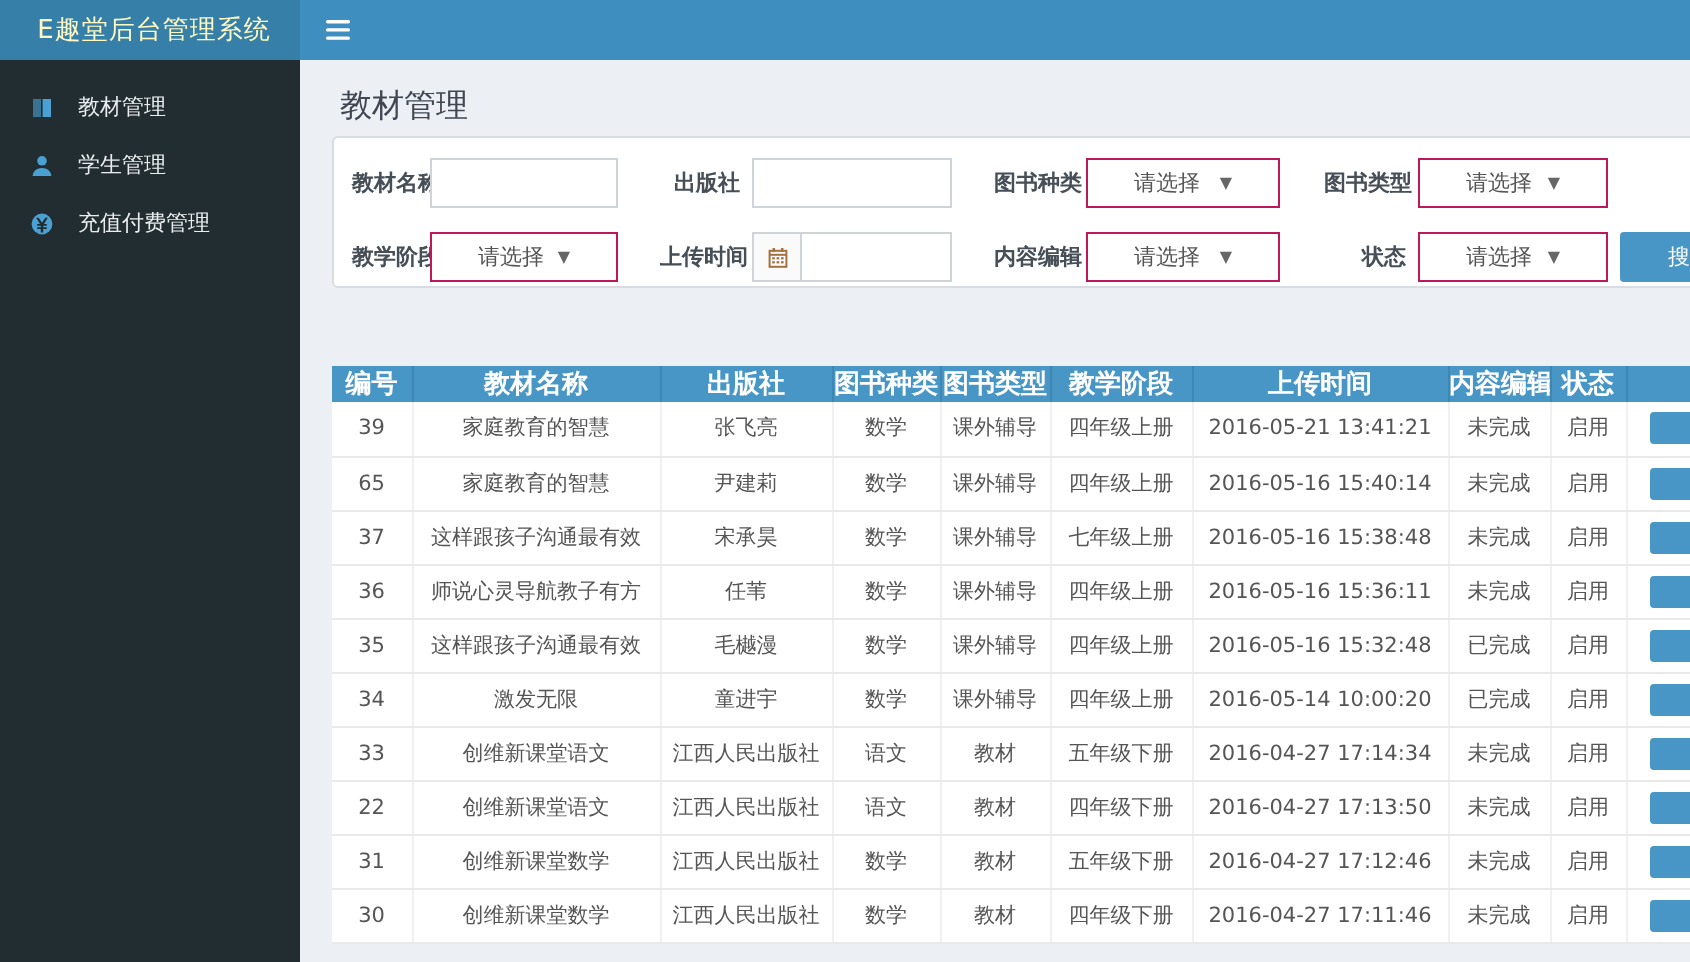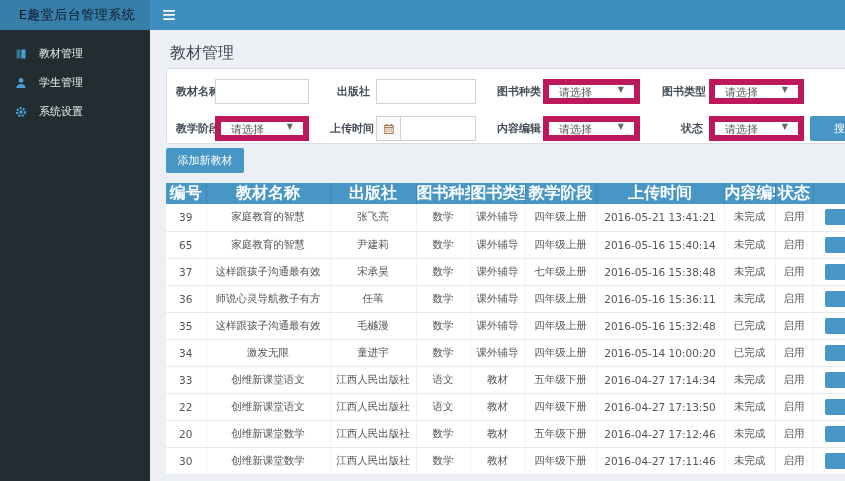--- a/index.html
+++ b/index.html
@@ -1,21 +1,21 @@
 <!DOCTYPE html>
 <html><head>
 <meta charset="utf-8">
 <style>
   * { margin:0; padding:0; box-sizing:border-box; }
   html,body { width:845px; height:481px; overflow:hidden; }
   body { font-family:"DejaVu Sans","Liberation Sans",sans-serif; background:#ecf0f5; position:relative; }
 
   
   .logo { position:absolute; left:0; top:0; width:154px; height:30px; background:#367fa9;
-          color:#0f172a; font-size:13px; display:flex; align-items:center; justify-content:center; letter-spacing:.5px; }
+          color:#fef9c3; font-size:13px; display:flex; align-items:center; justify-content:center; letter-spacing:.5px; }
   .nav  { position:absolute; left:150px; top:0; width:695px; height:30px; background:#3f8ec0; }
   .burger { display:inline-block; margin:10px 0 0 13px; cursor:pointer; line-height:0; }
 
   
   .sidebar { position:absolute; left:0; top:30px; width:150px; height:451px; background:#222d32; padding-top:9px; }
   .side-item { height:29px; display:flex; align-items:center; padding-left:14px; cursor:pointer; }
   .side-item .ico { width:14px; display:flex; justify-content:center; line-height:0; }
   .side-item .lbl { margin-left:11px; color:#e9edef; font-size:11px; }
 
   
@@ -24,34 +24,34 @@
 
   
   .panel { position:absolute; left:16px; top:38px; width:700px; height:76px; background:#fff;
            border:1px solid #d9dde3; border-radius:3px; }
   .frow { position:absolute; left:8px; right:0; height:25px; }
   .frow.r1 { top:10px; } .frow.r2 { top:47px; }
   .fgroup { position:absolute; top:0; height:25px; display:flex; align-items:center; }
   .flabel { font-size:11px; font-weight:bold; color:#464e57; text-align:right; margin-right:6px; white-space:nowrap; }
   .tinput { height:25px; border:1px solid #cfd4db; background:#fff; font-size:11px; color:#555;
             padding:0 5px; outline:none; font-family:inherit; }
-  .selbox { height:25px; border:6px solid #be185d; background:#fff; display:flex; align-items:flex-start;
-            justify-content:space-between; padding:0 10px; font-size:11px; color:#555; cursor:pointer; }
+  .selbox { height:25px; border:1px solid #be185d; background:#fff; display:flex; align-items:center;
+            justify-content:space-between; padding:0 23px; font-size:11px; color:#555; cursor:pointer; }
   .caret { font-size:8px; color:#666; margin-left:4px; }
   .dategroup { display:flex; height:25px; }
   .addon { width:24px; height:25px; border:1px solid #cfd4db; border-right:none; background:#fafafa;
            display:flex; align-items:center; justify-content:center; line-height:0; }
   .btn { background:#4796c5; color:#fff; border:none; border-radius:2px; font-size:11px;
          font-family:inherit; cursor:pointer; }
   .btn-search { position:absolute; left:643px; top:47px; width:70px; height:25px; }
   .btn-add { position:absolute; left:16px; top:118px; width:78px; height:25px; }
 
   
   .tbl { position:absolute; left:16px; top:153px; width:707px; border-collapse:collapse; table-layout:fixed; background:#fff; }
-  .tbl th { background:#4796c5; color:#fff; font-size:16px; font-weight:bold; height:16px;
+  .tbl th { background:#4796c5; color:#fff; font-size:13px; font-weight:bold; height:16px;
             border-right:1px solid #3e87b2; text-align:center; white-space:nowrap; overflow:hidden; }
   .tbl th:last-child { border-right:none; }
   .tbl td { font-size:10.5px; color:#555; text-align:center; height:27px; background:#fff;
             border-right:1px solid #f1f1f1; border-bottom:1px solid #e9e9e9;
             white-space:nowrap; overflow:hidden; padding:0 2px; }
   .tbl td:last-child { border-right:none; }
   .row-btn { margin-left:9px; width:40px; height:16px; background:#4796c5; border-radius:2px; cursor:pointer; }
 </style>
 </head>
 <body>
@@ -82,25 +82,25 @@
         <svg width="12" height="12" viewBox="0 0 12 12">
           <circle fill="#4aa0d2" cx="6" cy="3.4" r="2.4"></circle>
           <path fill="#4aa0d2" d="M1.3 11c.2-2.6 2.2-4 4.7-4s4.5 1.4 4.7 4z"></path>
         </svg>
       </span>
       <span class="lbl">学生管理</span>
     </div>
     <div class="side-item">
       <span class="ico">
         <svg width="12" height="12" viewBox="0 0 12 12">
-          <circle cx="6" cy="6" r="3.9" fill="none" stroke="#4aa0d2" stroke-width="2.3" stroke-dasharray="2 1.3"></circle>
-          <circle cx="6" cy="6" r="1.7" fill="#4aa0d2"></circle>
+          <circle fill="#4aa0d2" cx="6" cy="6" r="5.2"></circle>
+          <path fill="#222d32" d="M4.3 2.9 6 5.4l1.7-2.5h1.2L7 6h1.4v.9H6.6v.7h1.8v.9H6.6v1.8H5.4V8.5H3.6v-.9h1.8v-.7H3.6V6H5L3.1 2.9z"></path>
         </svg>
       </span>
-      <span class="lbl">系统设置</span>
+      <span class="lbl">充值付费管理</span>
     </div>
   </div>
 
 <div class="content">
   <h1 class="page-title">教材管理</h1>
 
   <div class="panel">
     <div class="frow r1">
         <div class="fgroup" style="left: 1px;">
           <span class="flabel" style="width: 33px;">教材名称</span>
@@ -167,21 +167,20 @@
           <span class="flabel" style="width: 41px;">状态</span>
           <div class="selbox" style="width: 95px;">
             <span>请选择</span>
             <span class="caret">▼</span>
           </div>
         </div>
       </div>
     <button class="btn btn-search">搜索</button>
   </div>
 
-  <button class="btn btn-add">添加新教材</button>
 
   <table class="tbl">
     <colgroup>
         <col style="width: 40px;">
         <col style="width: 124px;">
         <col style="width: 86px;">
         <col style="width: 54px;">
         <col style="width: 55px;">
         <col style="width: 71px;">
         <col style="width: 128px;">
@@ -310,21 +309,21 @@
           <td>教材</td>
           <td>四年级下册</td>
           <td>2016-04-27 17:13:50</td>
           <td>未完成</td>
           <td>启用</td>
           <td>
             <div class="row-btn"></div>
           </td>
         </tr>
         <tr>
-          <td>20</td>
+          <td>31</td>
           <td>创维新课堂数学</td>
           <td>江西人民出版社</td>
           <td>数学</td>
           <td>教材</td>
           <td>五年级下册</td>
           <td>2016-04-27 17:12:46</td>
           <td>未完成</td>
           <td>启用</td>
           <td>
             <div class="row-btn"></div>

